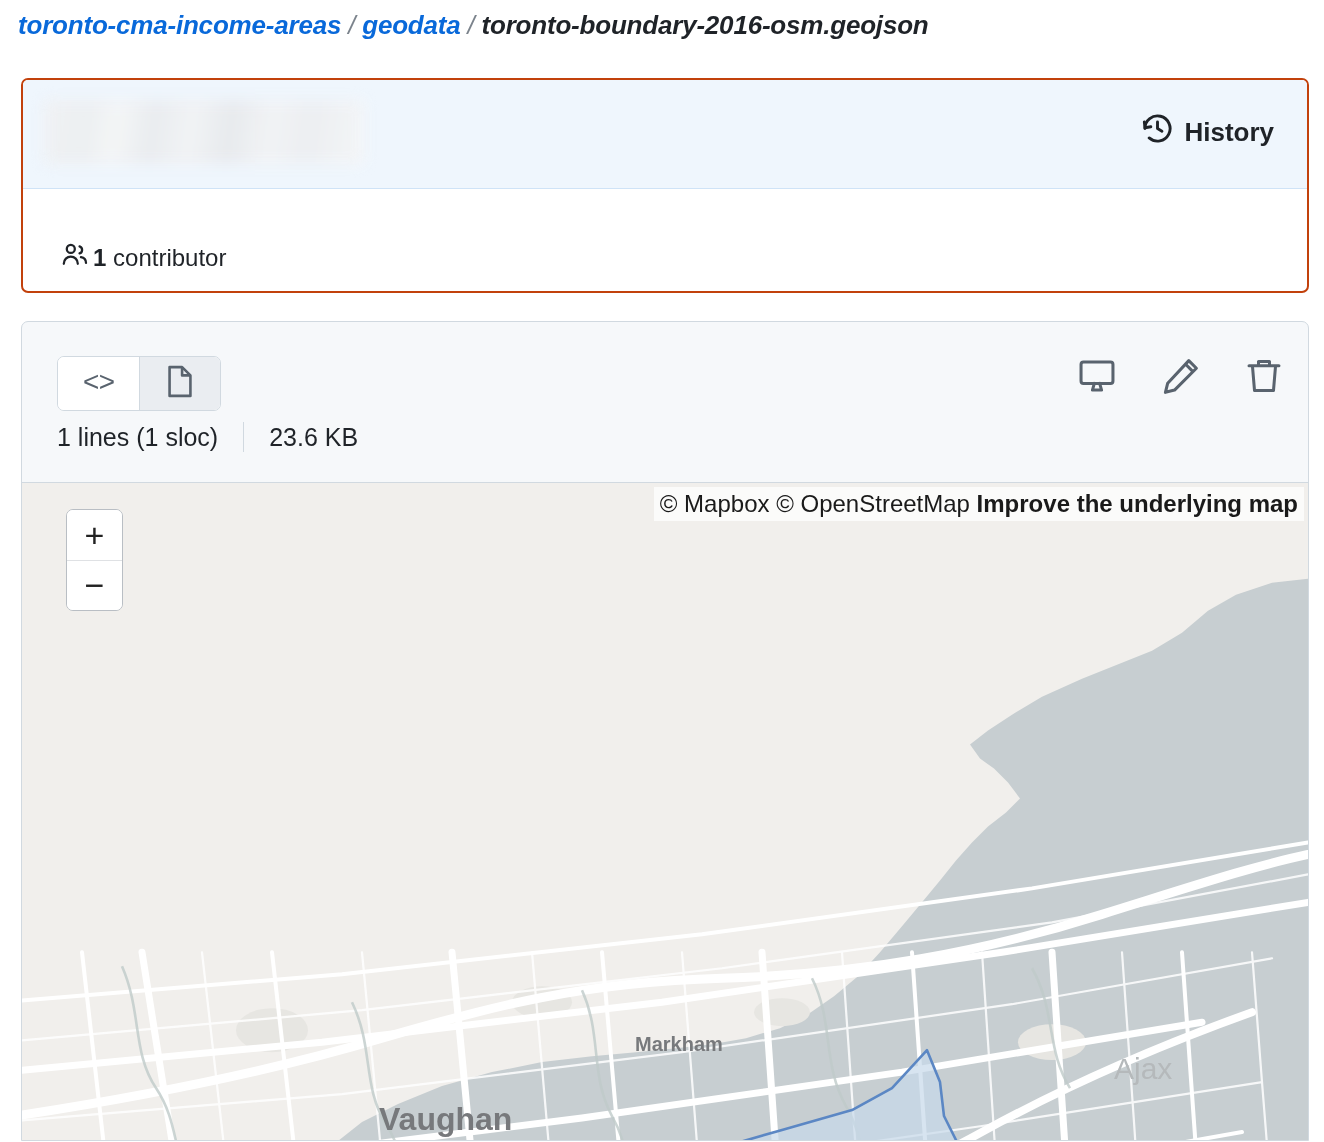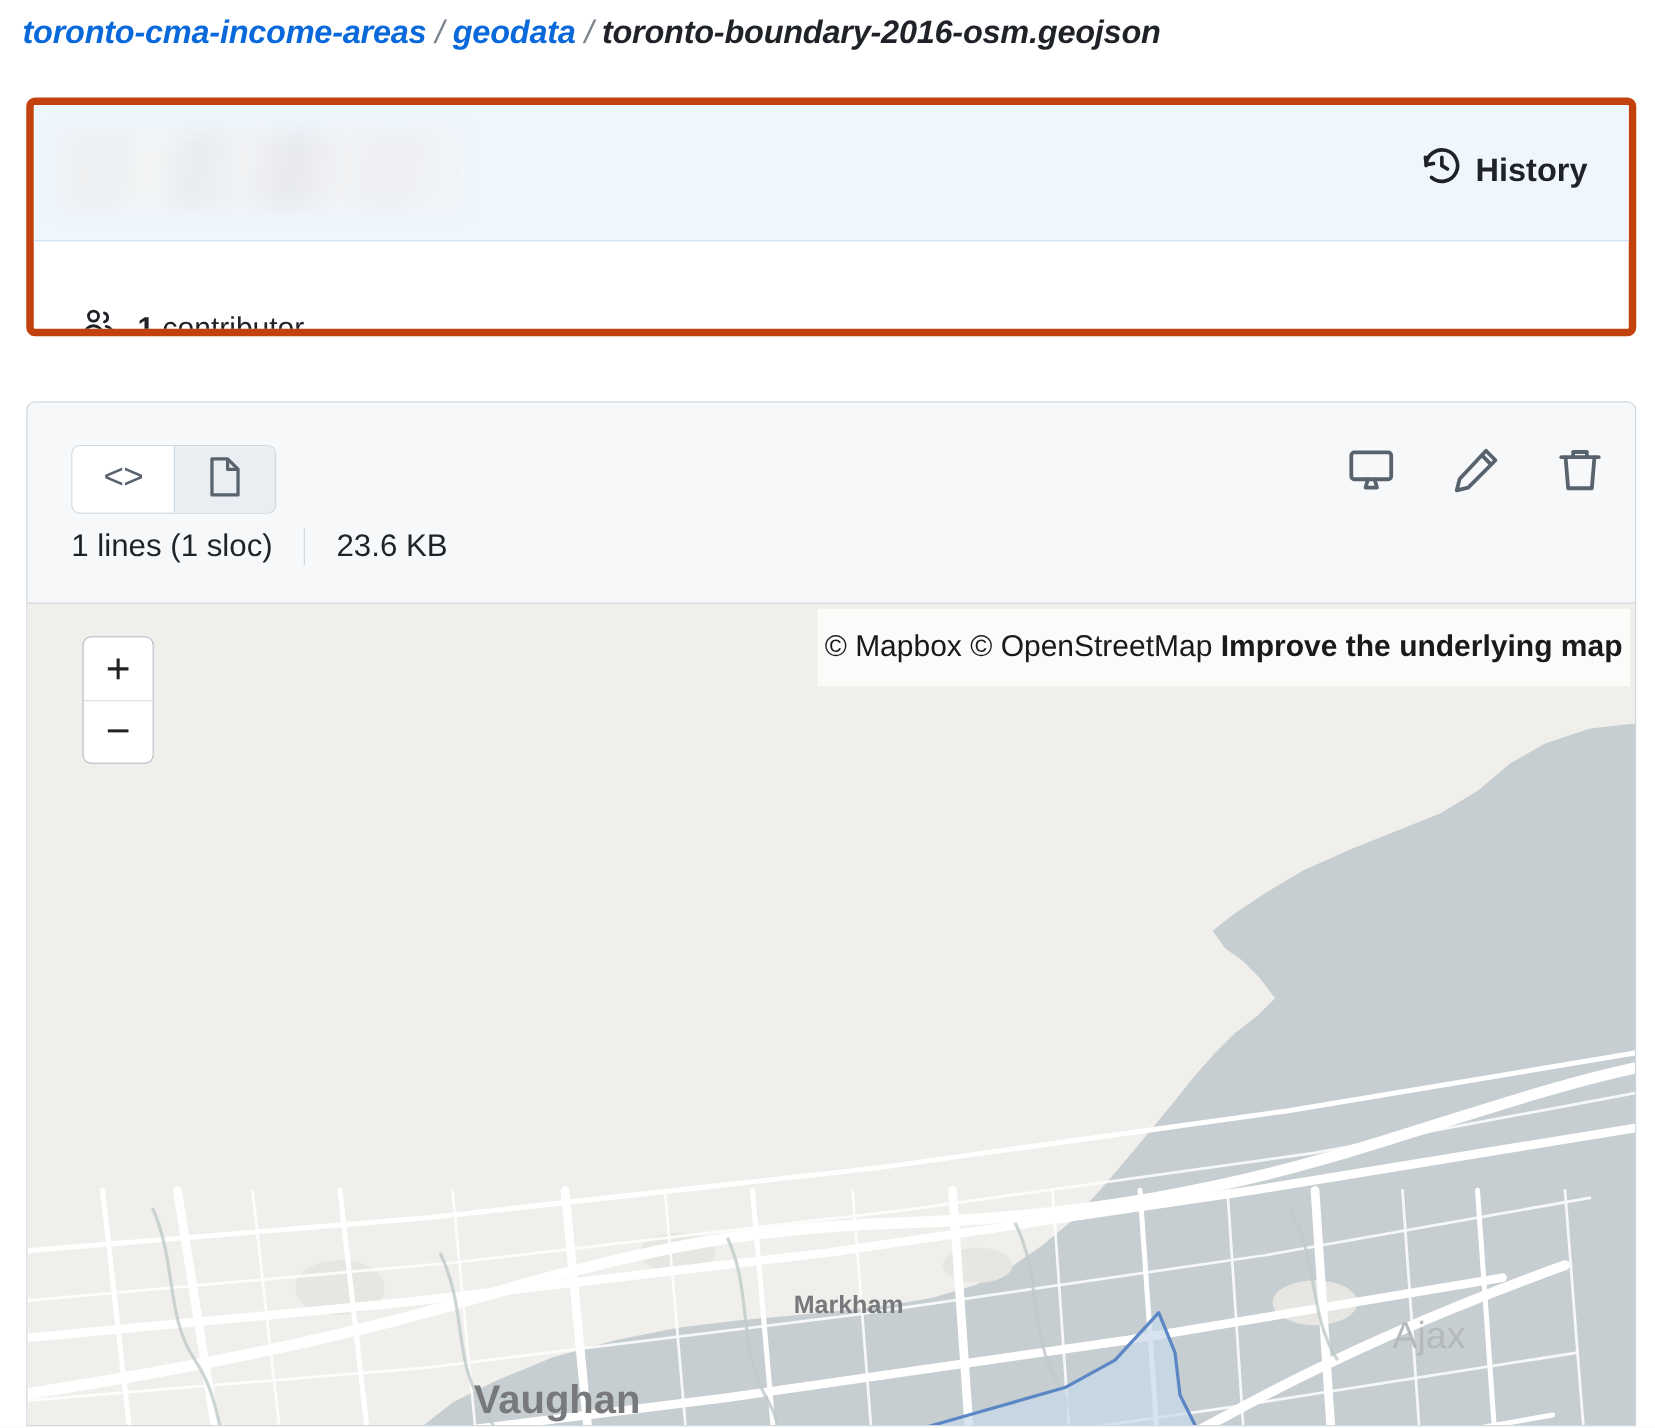--- a/index.html
+++ b/index.html
@@ -22,22 +22,22 @@
     font-style: italic;
   }
   .bc-link { color: #0969da; }
   .bc-sep  { color: #7b838c; font-weight: 400; margin: 0 7px; }
   .bc-current { color: #1f2328; }
 
   
   .info-card {
     position: absolute;
     left: 21px; top: 78px;
-    width: 1288px; height: 191px;
-    border: 6px solid #c2410c;
+    width: 1288px; height: 215px;
+    border: 2px solid #c2410c;
     border-radius: 7px;
     background: #ffffff;
     overflow: hidden;
   }
   .info-banner {
     position: relative;
     height: 109px;
     background: #eff6fd;
     border-bottom: 1px solid #cfe3f7;
   }
@@ -54,21 +54,21 @@
     opacity: .92;
   }
   .history-btn {
     position: absolute;
     right: 33px; top: 33px;
     display: flex; align-items: center; gap: 11px;
     font-size: 26px; font-weight: 700; color: #1f2328;
     cursor: pointer;
   }
   .info-body {
-    display: flex; align-items: center; gap: 17px;
+    display: flex; align-items: center; gap: 4px;
     padding: 52px 0 0 38px;
     font-size: 24px; color: #1f2328;
   }
   .contributor-text b { font-weight: 700; }
 
   
   .file-card {
     position: absolute;
     left: 21px; top: 321px;
     width: 1288px; height: 820px;
@@ -157,21 +157,21 @@
     background: #f1efec;
     border-top: 1px solid #d1d9e0;
     overflow: hidden;
   }
   .map-svg { display: block; width: 100%; height: 100%; }
 
   .attribution {
     position: absolute;
     right: 4px; top: 4px;
     background: rgba(255,255,255,0.72);
-    padding: 16px 6px;
+    padding: 2px 6px;
     font-size: 24px;
     color: #1a1a1a;
     white-space: nowrap;
     line-height: 30px;
   }
   .attribution .improve { font-weight: 700; }
 
   .zoom-ctl {
     position: absolute;
     left: 44px; top: 26px;

